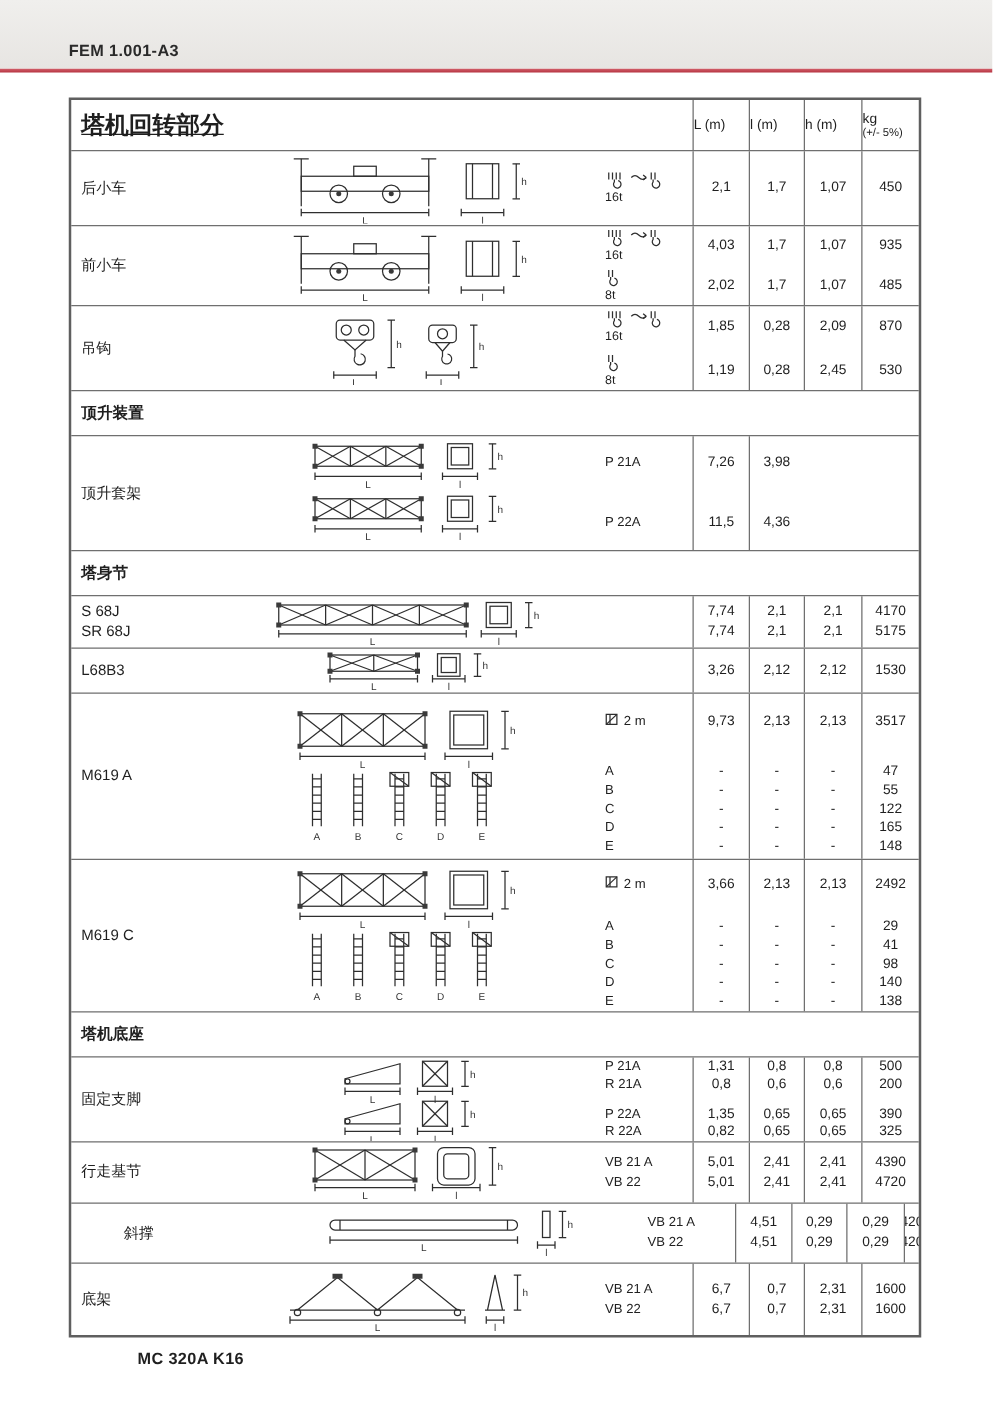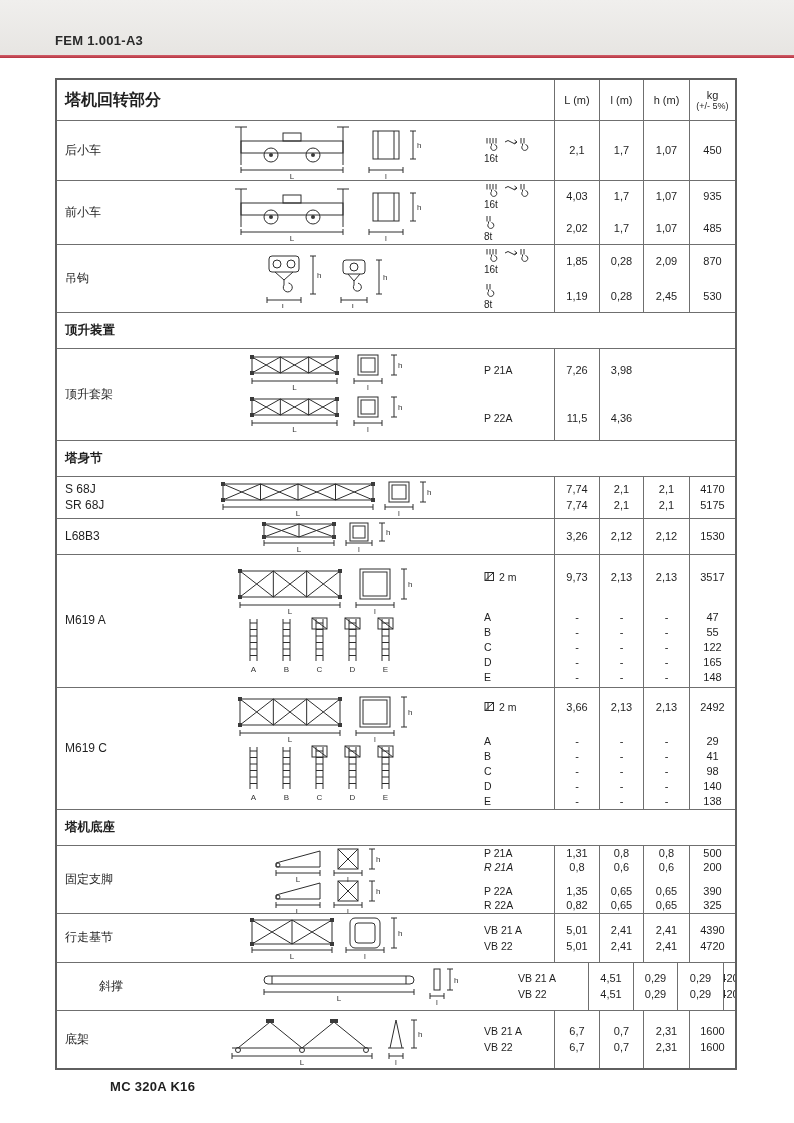--- a/index.html
+++ b/index.html
@@ -10,24 +10,24 @@
   }
   .top-band {
     height:55px; background:linear-gradient(#f0efed,#e7e5e2);
     display:flex; align-items:flex-end; padding:0 0 7px 55px;
   }
   .header-title { font-size:13px; font-weight:bold; letter-spacing:.3px; color:#2a2a2a; }
   .accent-rule { height:3px; background:linear-gradient(#d2606b,#b53340); }
   .content { padding:20px 0 0 55px; }
   .spec-table { width:682px; border:2px solid #5f5f5f; background:#fff; }
   .header-row { display:grid; grid-template-columns:497px 45px 44px 46px 1fr; height:40px; }
-  .part-head { display:flex; align-items:center; padding-left:8px; font-weight:bold; font-size:16px; }
+  .part-head { display:flex; align-items:center; padding-left:8px; font-weight:bold; font-size:19px;text-decoration:underline; }
   .col-head {
     border-left:1px solid #6f6f6f; display:flex; flex-direction:column;
-    align-items:center; justify-content:center; font-size:11px; line-height:1.15;
+    justify-content:center; font-size:11px; line-height:1.15;
   }
   .kg-sub { font-size:9px; }
   .section-row {
     height:36px; display:flex; align-items:center; padding-left:8px;
     font-weight:bold; font-size:12.5px; border-top:1px solid #6f6f6f;font-family:Liberation Mono, monospace;
   }
   .data-row { display:grid; grid-template-columns:497px 45px 44px 46px 1fr; border-top:1px solid #6f6f6f; }
   .part-cell { display:flex; align-items:center; overflow:hidden; }
   .row-label { width:110px; flex:none; padding-left:8px; font-size:12px; line-height:1.3; }
   .diagram { flex:1; display:flex; align-items:center; justify-content:center; overflow:hidden; }
@@ -844,21 +844,21 @@
                 <line x1="104" y1="34" x2="104" y2="54"></line>
                 <line x1="101" y1="34" x2="107" y2="34"></line>
                 <line x1="101" y1="54" x2="107" y2="54"></line>
                 <text x="108" y="47">h</text>
               </svg>
             </div>
             <div class="variant-col">
               <div class="variant-line" style="height: 14px;">
                 <span>P 21A</span>
               </div>
-              <div class="variant-line" style="height: 14px; font-style: italic;">
+              <div class="variant-line" style="height: 14px;">
                 <span>R 21A</span>
               </div>
               <div class="variant-line" style="height: 14px; margin-top: 10px;">
                 <span>P 22A</span>
               </div>
               <div class="variant-line" style="height: 14px;">
                 <span>R 22A</span>
               </div>
             </div>
           </div>

